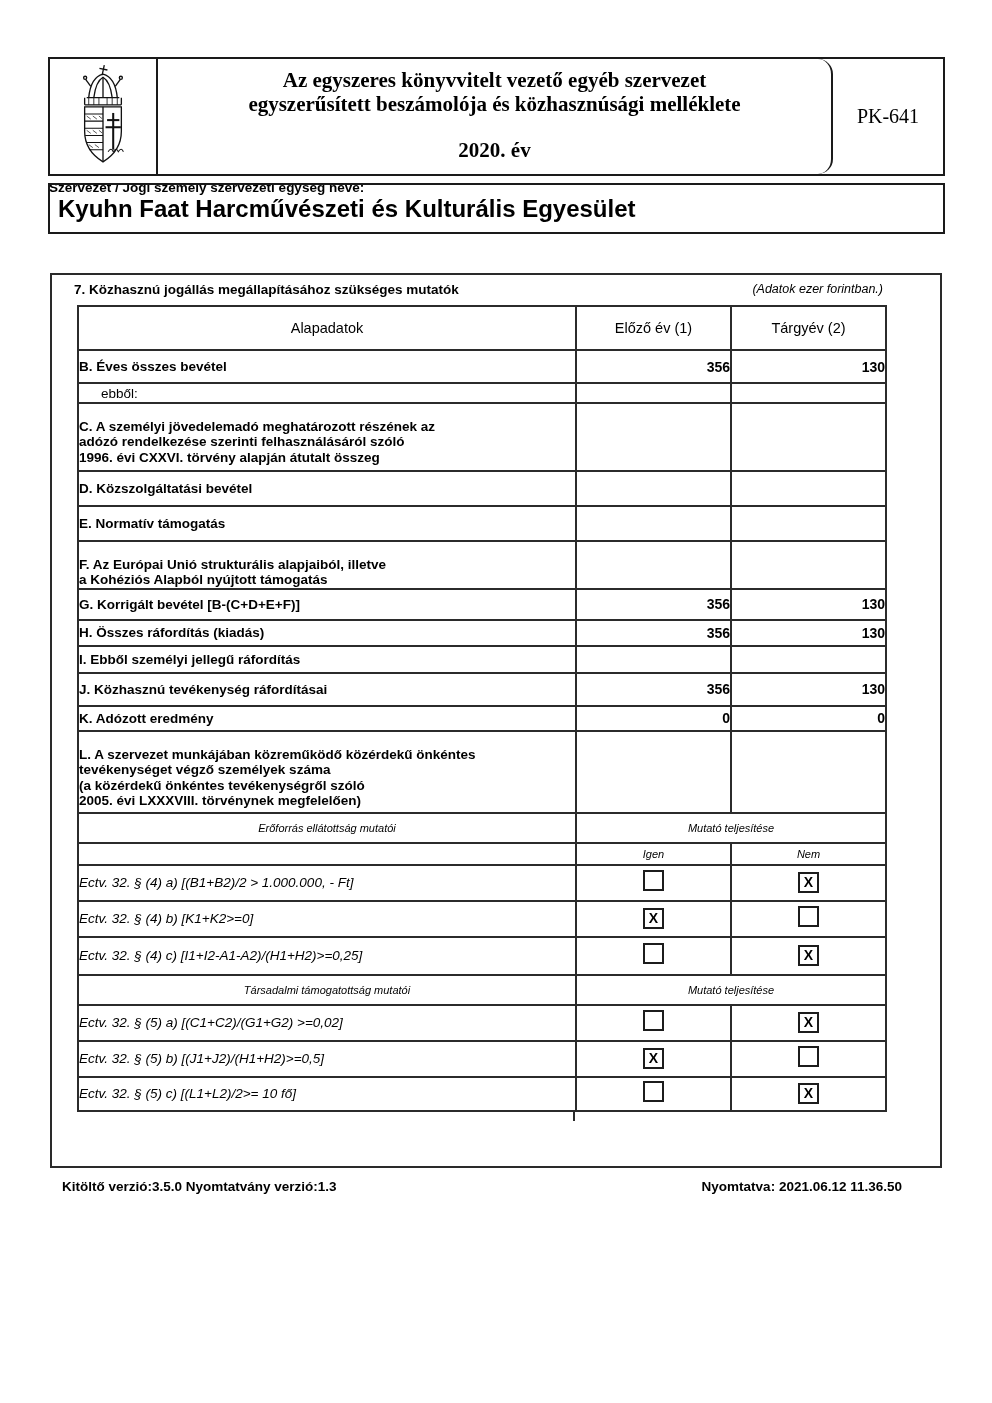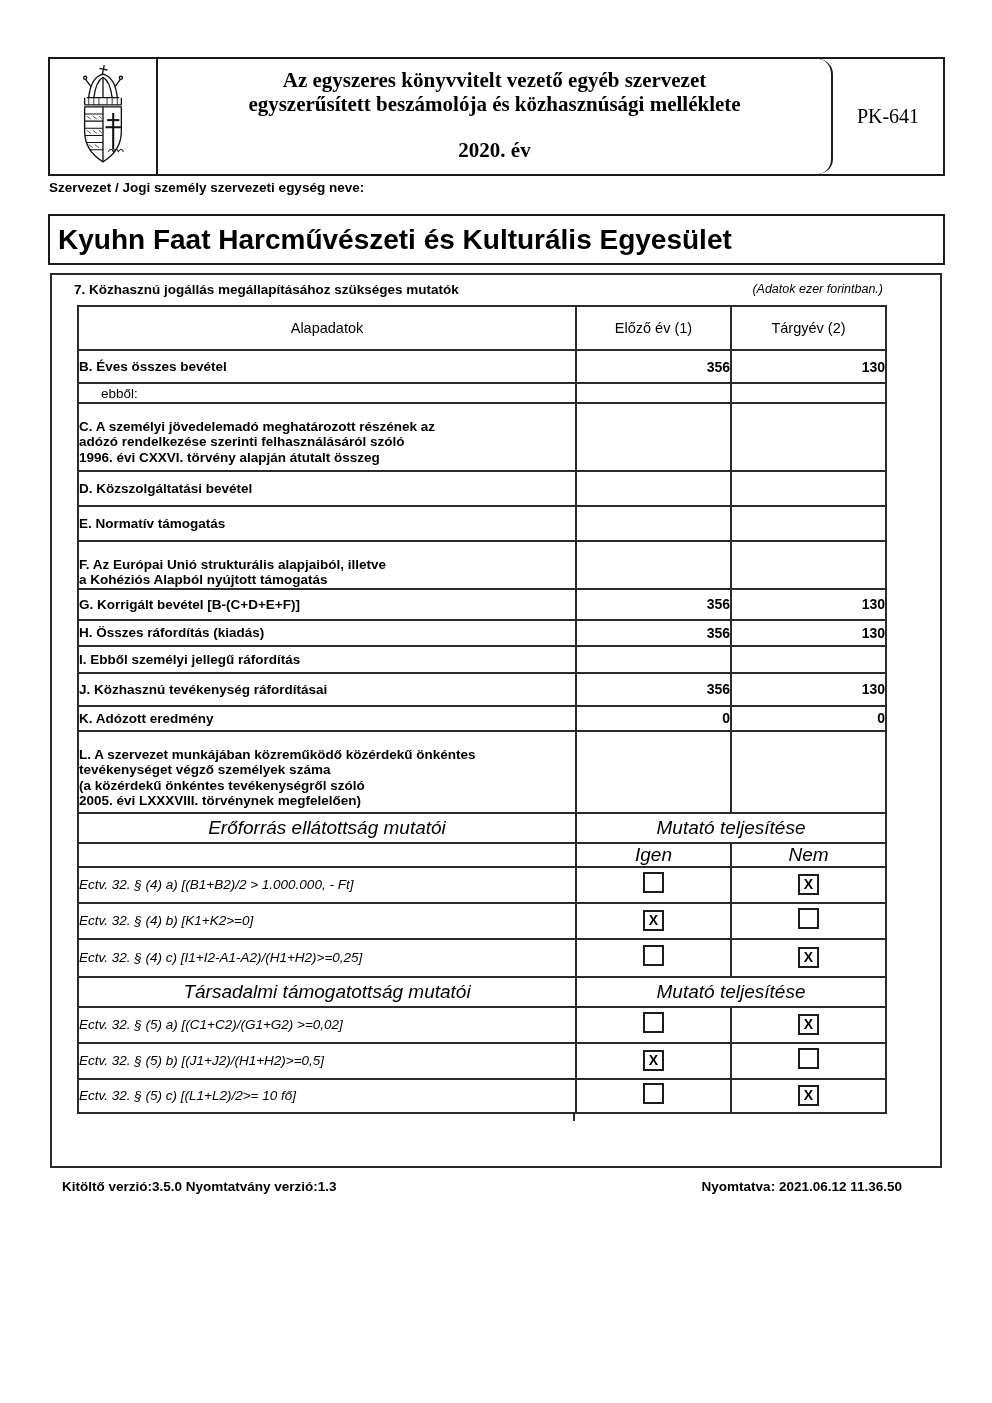--- a/index.html
+++ b/index.html
@@ -12,38 +12,38 @@
              justify-content:center;box-sizing:border-box;}
   .title-cell{flex:1;border-right:2px solid #1a1a1a;box-sizing:border-box;text-align:center;
               font-family:"Liberation Serif",serif;font-weight:bold;border-radius:15px;}
   .title-line{font-size:21px;line-height:1.16;}
   .title-cell .pad{padding-top:9px;}
   .title-year{margin-top:21px;font-size:21px;}
   .code-cell{width:110px;display:flex;align-items:center;justify-content:center;
              font-family:"Liberation Serif",serif;font-size:20px;}
   
   .org-label{position:absolute;left:49px;top:180px;font-size:13.5px;font-weight:bold;}
-  .org-box{position:absolute;left:48px;top:214px;width:897px;height:51px;
+  .org-box{position:absolute;left:48px;top:183px;width:897px;height:51px;
            border:2px solid #1a1a1a;box-sizing:border-box;display:flex;align-items:center;
-           padding-left:8px;font-size:28px;font-weight:bold;}
+           padding-left:8px;font-size:24px;font-weight:bold;}
   
   .section-box{position:absolute;left:50px;top:273px;width:892px;height:895px;
                border:2px solid #2a2a2a;box-sizing:border-box;background:#fff;}
   .section-head{height:30px;box-sizing:border-box;display:flex;justify-content:space-between;
                 align-items:flex-start;padding:7px 57px 0 22px;}
   .section-title{font-size:13.5px;font-weight:bold;}
   .section-note{font-size:12.5px;font-style:italic;}
   table.main{border-collapse:collapse;table-layout:fixed;margin-left:25px;width:808px;}
   table.main td{border:2px solid #2b2b2b;box-sizing:border-box;padding:0;}
   td.lbl{padding:2px 8px 2px 14px;font-size:13.5px;font-weight:bold;vertical-align:middle;}
   td.lbl.multi{white-space:pre-line;line-height:1.14;vertical-align:top;padding-top:15px;}
   td.lbl.plain{font-weight:normal;padding-left:22px;}
   td.val{text-align:right;padding-right:8px;font-size:14px;font-weight:bold;vertical-align:middle;}
   td.colhead{text-align:center;font-size:14.5px;font-weight:normal;vertical-align:middle;}
-  td.ital{font-style:italic;font-weight:normal;text-align:center;font-size:19px;vertical-align:middle;}
+  td.ital{font-style:italic;font-weight:normal;text-align:center;font-size:11px;vertical-align:middle;}
   td.ectv{padding:2px 8px 2px 14px;font-size:13.5px;font-style:italic;font-weight:normal;vertical-align:middle;}
   td.cbcell{text-align:center;vertical-align:middle;}
   .cb{display:inline-block;width:17px;height:17px;border:2px solid #1c1c1c;box-sizing:content-box;
       font-size:14px;font-weight:bold;line-height:17px;text-align:center;background:#fff;}
   .stub{position:absolute;left:521px;top:837px;width:2px;height:9px;background:#2b2b2b;}
   
   .footer{position:absolute;left:62px;top:1179px;width:840px;display:flex;
           justify-content:space-between;font-size:13.5px;font-weight:bold;}
 </style>
 </head>

